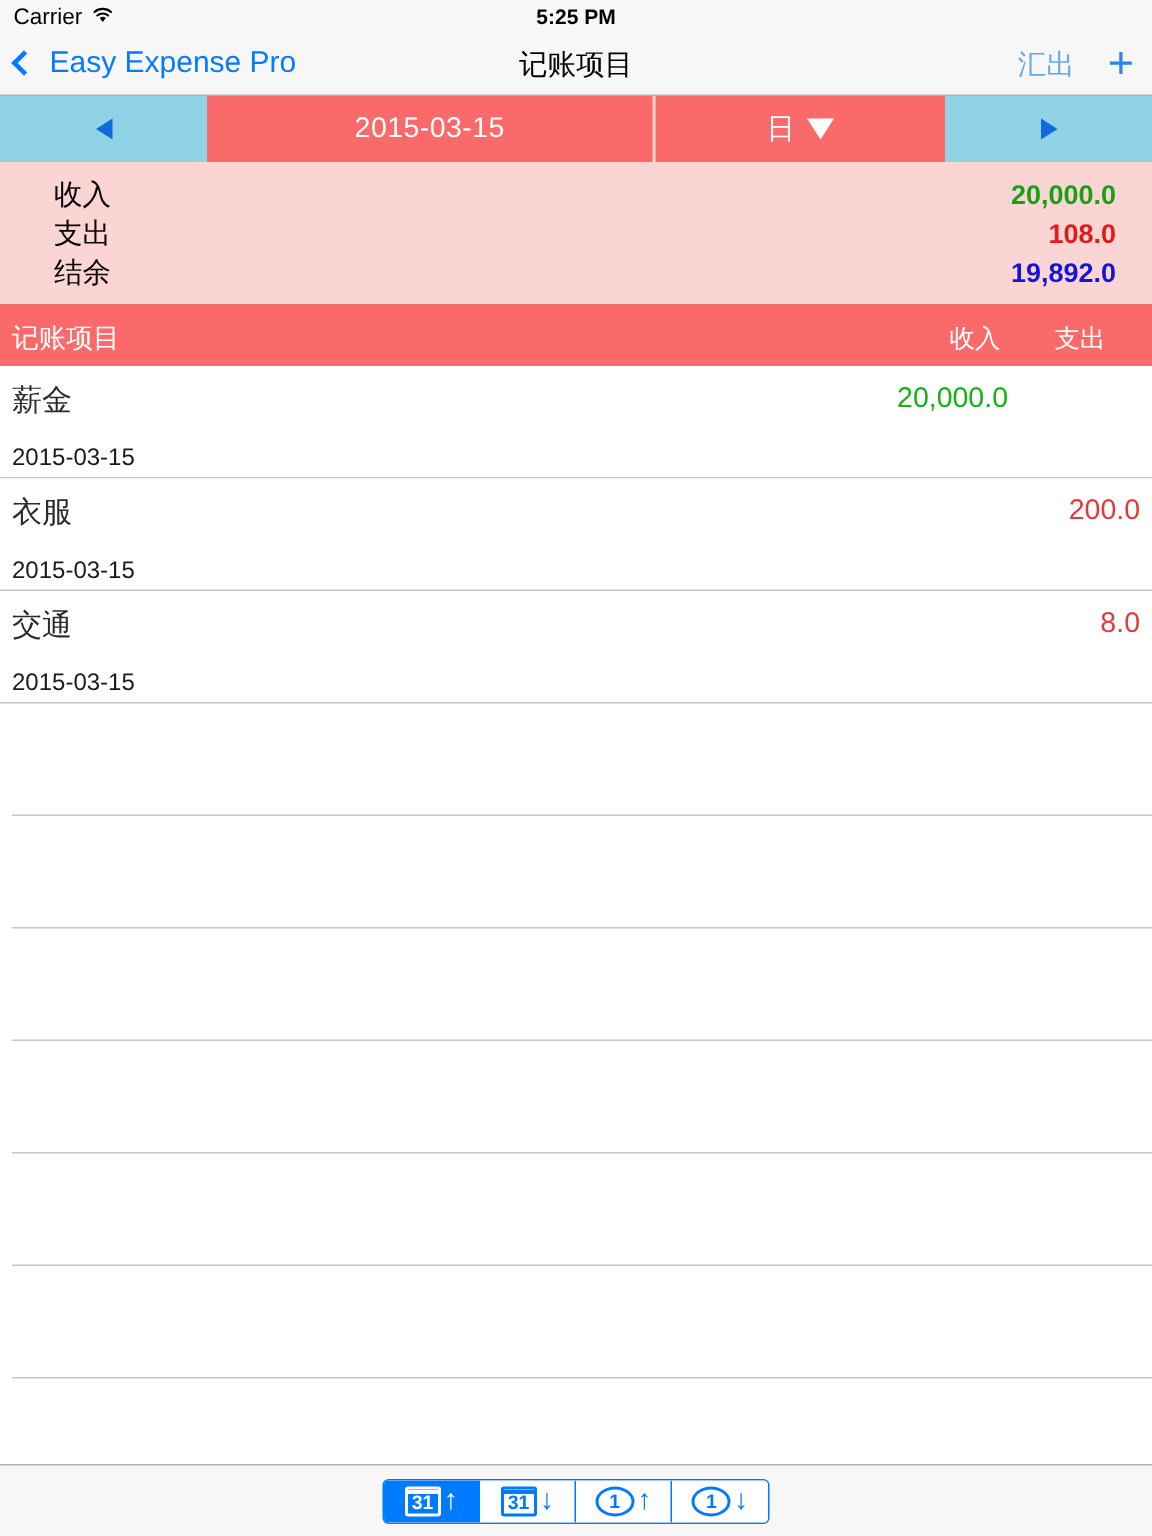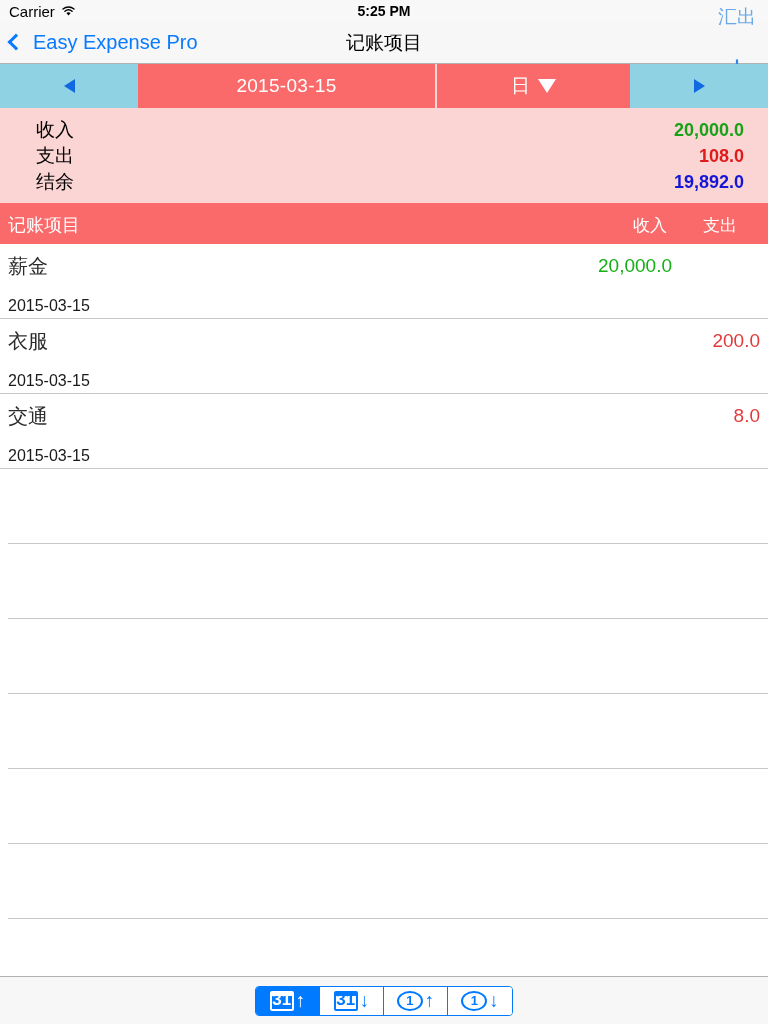--- a/index.html
+++ b/index.html
@@ -48,21 +48,21 @@
   }
   .chevron-left::before {
     content: ""; position: absolute; left: 2px; top: 3px;
     width: 9px; height: 9px; border-left: 3px solid #087aff; border-bottom: 3px solid #087aff;
     transform: rotate(45deg);
   }
   .nav-title {
     position: absolute; left: 0; width: 768px; text-align: center;
     font-size: 19px; color: #000;
   }
-  .nav-right { position: absolute; right: 12px; display: flex; align-items: center; gap: 22px; flex-direction: column; }
+  .nav-right { position: absolute; right: 12px; display: flex; align-items: center; gap: 22px; }
   .nav-export { font-size: 19px; color: #6ba7e8; cursor: pointer; }
   .nav-plus { font-size: 30px; color: #2f86e8; line-height: 1; font-weight: 300; cursor: pointer; }
 
   
   .datebar {
     position: absolute; top: 64px; left: 0; width: 768px; height: 44px;
     display: flex; align-items: stretch;
   }
   .db-seg { display: flex; align-items: center; justify-content: center; cursor: pointer; }
   .db-arrow { background: #8fd2e3; flex: 0 0 138px; }
@@ -146,21 +146,21 @@
   .seg {
     display: flex; align-items: center; justify-content: center; gap: 2px;
     padding: 0 9px; border-right: 1px solid #007aff; cursor: pointer;
     color: #007aff; background: #fff; min-width: 64px;
   }
   .seg:last-child { border-right: none; }
   .seg.active { background: #007aff; color: #fff; }
   .cal-glyph {
     display: inline-flex; align-items: flex-end; justify-content: center;
     width: 24px; height: 20px; border: 2px solid currentColor; border-radius: 2px;
-    font-size: 17px; font-weight: bold; line-height: 1; padding-bottom: 1px;
+    font-size: 13px; font-weight: bold; line-height: 1; padding-bottom: 1px;
     box-shadow: inset 0 3px 0 0 currentColor;
   }
   .seg.active .cal-glyph { border-color: #fff; color: #fff; }
   .one-glyph {
     display: inline-flex; align-items: center; justify-content: center;
     width: 26px; height: 20px; border: 2px solid currentColor; border-radius: 50%;
     font-size: 13px; font-weight: bold; line-height: 1;
   }
   .arrow-glyph { font-size: 19px; line-height: 1; font-weight: bold; }
 </style>

